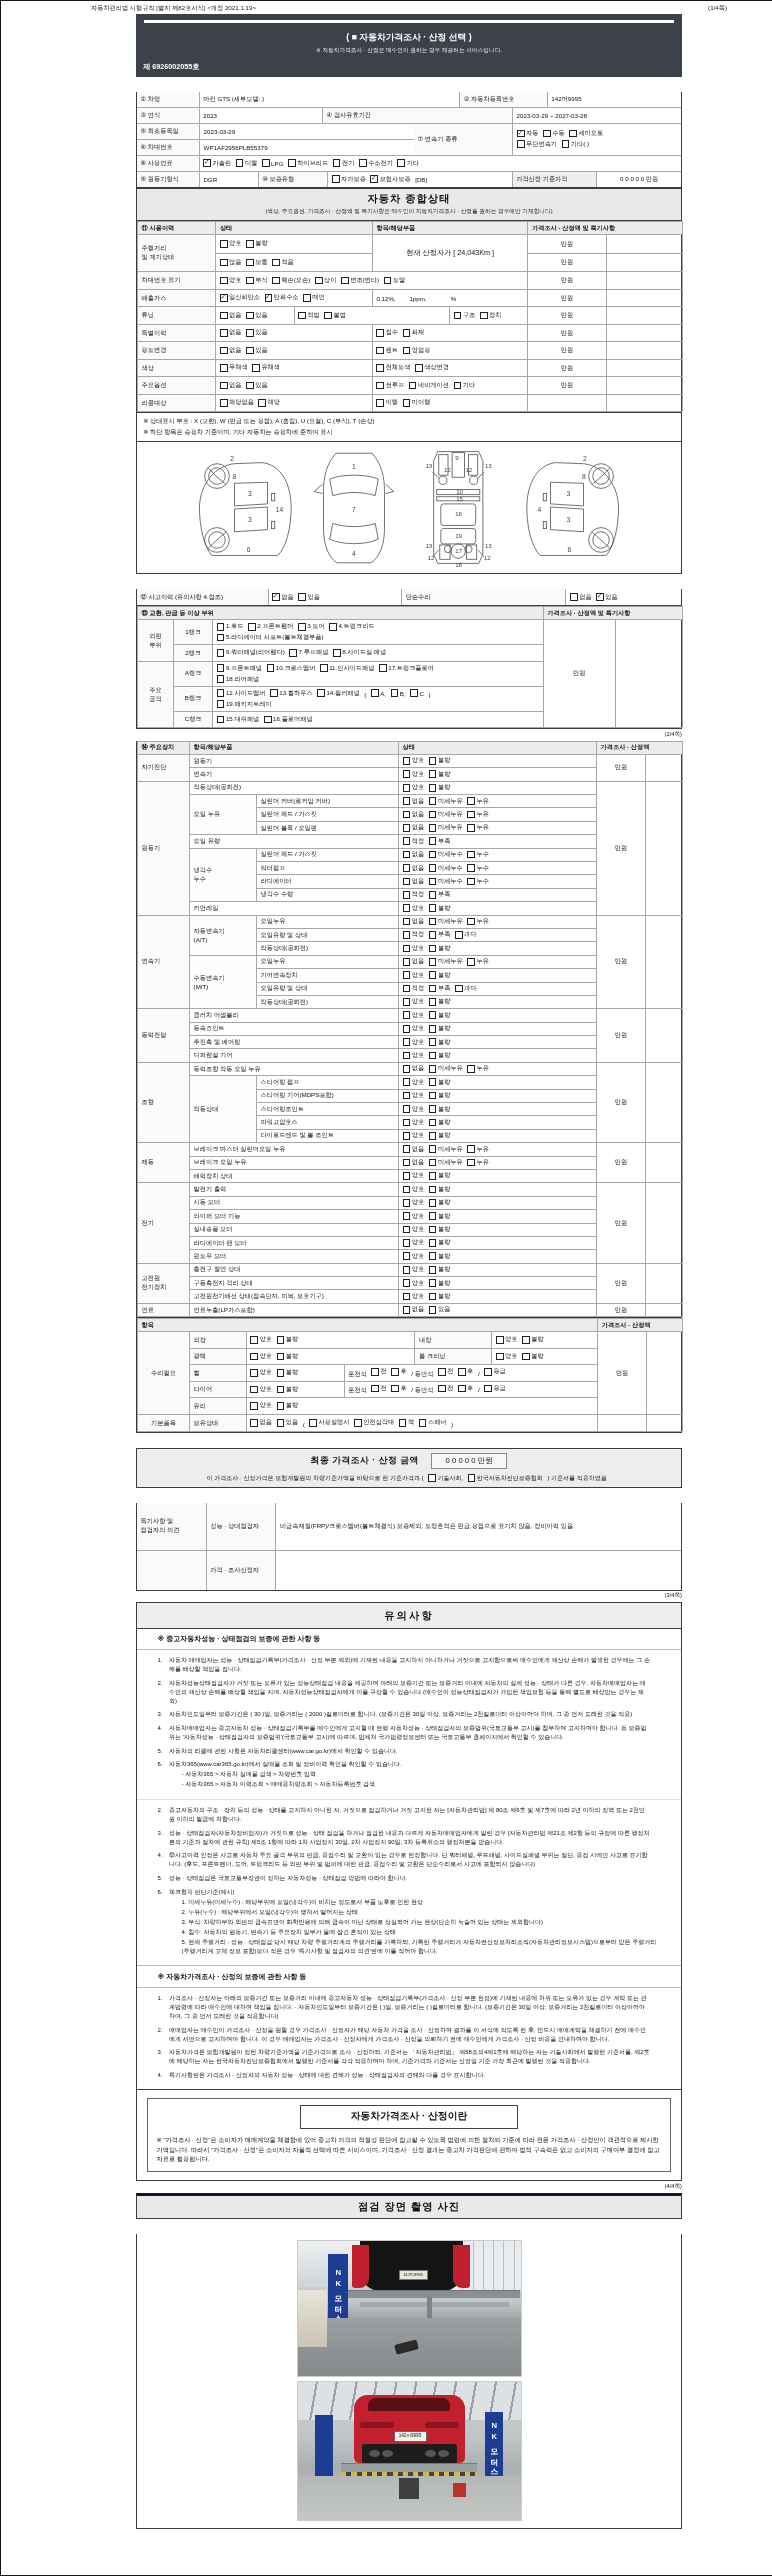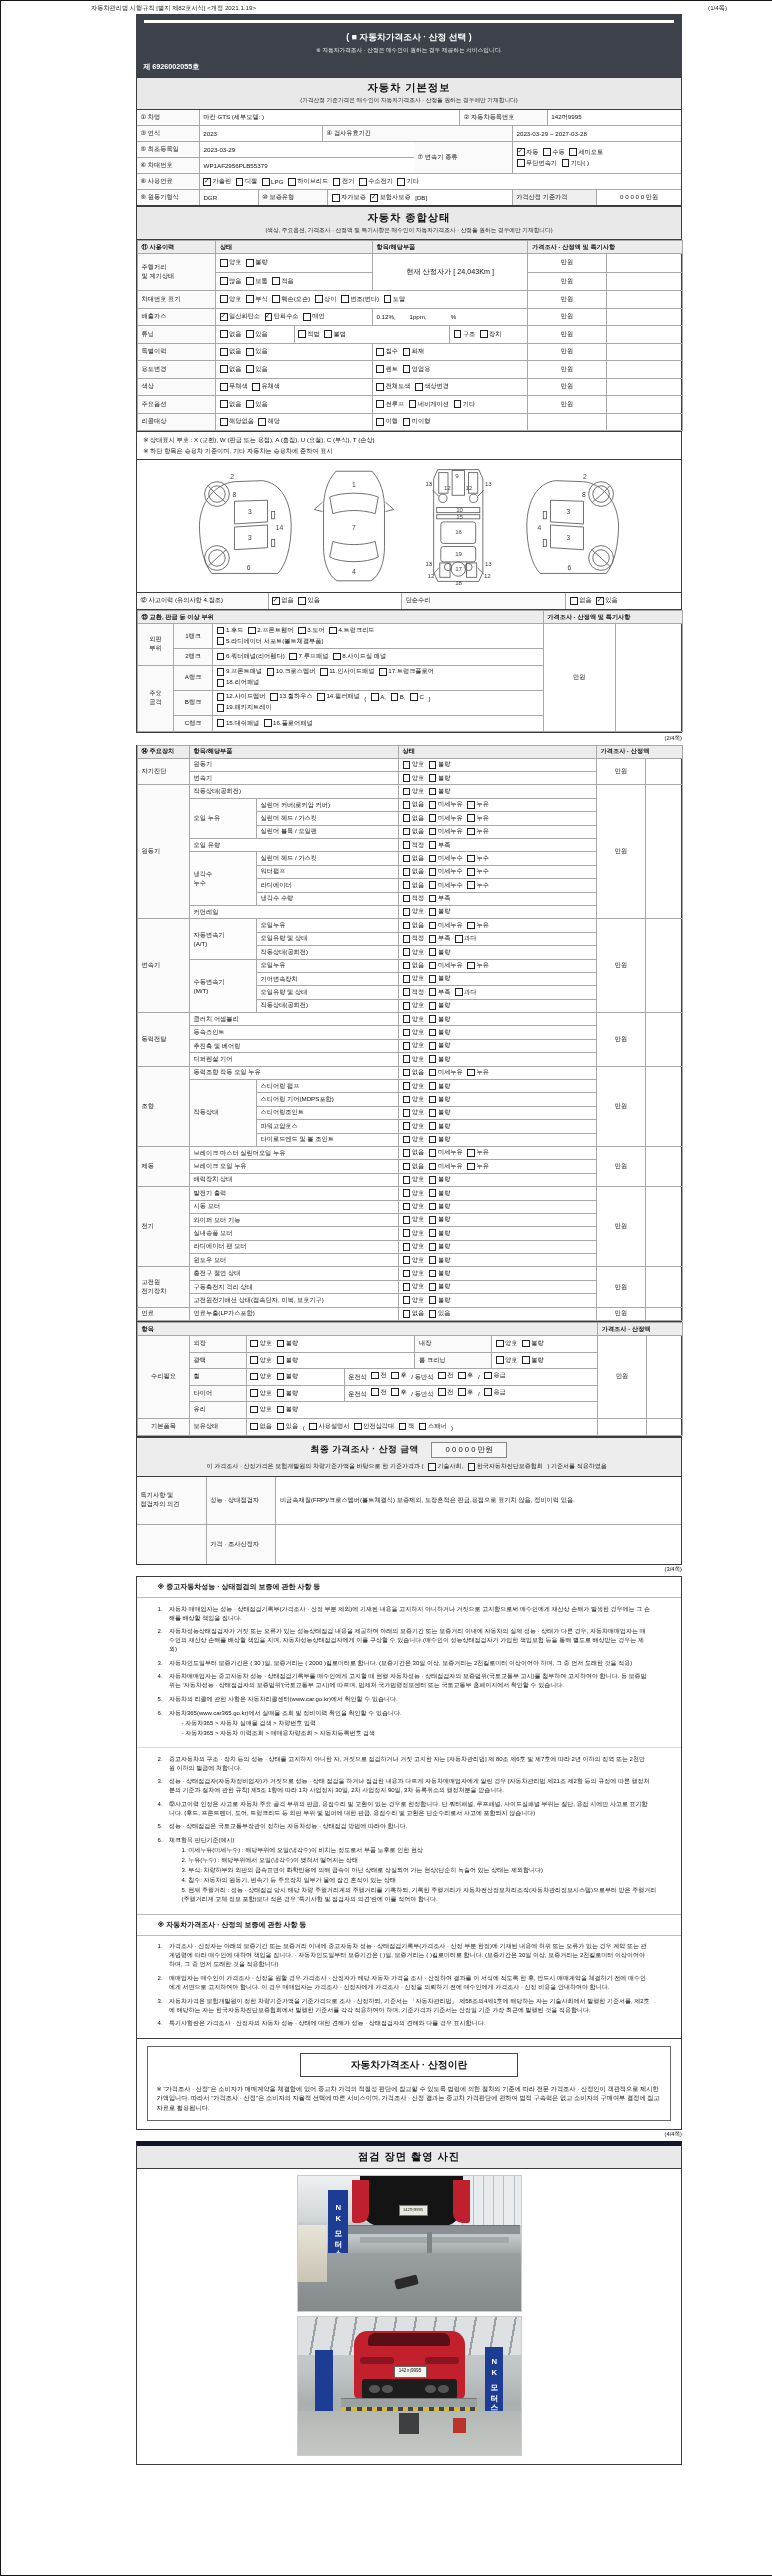--- a/index.html
+++ b/index.html
@@ -12,21 +12,21 @@
   .band .rule{height:2.6px;background:#fff;margin:1px 1px 9.3px;}
   .band .t1{text-align:center;font-size:15.5px;font-weight:bold;letter-spacing:0.5px;}
   .band .t2{text-align:center;font-size:8.8px;font-weight:bold;margin-top:4.1px;}
   .band .t3{text-align:center;font-size:5.7px;margin-top:3.1px;color:#eee;}
   .band .rno{font-size:7.2px;font-weight:bold;margin-top:7.2px;}
   
   .sec{background:#e9e9e9;border:1px solid #3c3c3c;border-bottom:0.5px solid #3c3c3c;text-align:center;padding:3.6px 2.1px 4.1px;}
   .sec .st{font-size:10.3px;font-weight:bold;letter-spacing:1px;}
   .sec .ss{font-size:5.7px;margin-top:2.1px;color:#222;}
   
-  .ftab{border:1px solid #3c3c3c;border-top:none;background:#fff;font-size:6.2px;}
+  .ftab{border:1px solid #3c3c3c;border-top:none;background:#fff;font-size:6.2px;margin-top:15px;}
   .fr{display:flex;border-bottom:0.5px solid #a8a8a8;}
   .fr:last-child{border-bottom:none;}
   .fc{border-right:0.5px solid #a8a8a8;padding:2.1px 3.6px;display:flex;align-items:center;box-sizing:border-box;min-height:15px;}
   .fc:last-child{border-right:none;}
   .lab{background:#fafafa;}
   .cent{justify-content:center;text-align:center;}
   
   .opt{display:inline-flex;align-items:center;margin-right:4.6px;white-space:nowrap;}
   .cb{display:inline-block;width:5.7px;height:5.7px;border:0.8px solid #222;background:#fff;margin-right:1.5px;position:relative;flex:0 0 auto;}
   .cb.on:after{content:"✓";position:absolute;left:-0.5px;top:-2.1px;font-size:6.7px;font-weight:bold;color:#111;}
@@ -81,24 +81,20 @@
 
   <div class="col">
 
     <div class="band">
       <div class="rule"></div>
       <div class="t2">( ■ 자동차가격조사 · 산정 선택 )</div>
       <div class="t3">※ 자동차가격조사 · 산정은 매수인이 원하는 경우 제공하는 서비스입니다.</div>
       <div class="rno">제 6926002055호</div>
     </div>
 
-    <div class="sec">
-      <div class="st">자동차 기본정보</div>
-      <div class="ss">(가격산정 기준가격은 매수인이 자동차가격조사 · 산정을 원하는 경우에만 기재합니다)</div>
-    </div>
     <div class="ftab">
       <div class="fr">
         <div class="fc lab" style="width:63px">① 차명</div>
         <div class="fc" style="width:262px">마칸 GTS (세부모델: )</div>
         <div class="fc lab" style="width:88px">② 자동차등록번호</div>
         <div class="fc" style="width:134px">142머9995</div>
       </div>
       <div class="fr">
         <div class="fc lab" style="width:63px">③ 연식</div>
         <div class="fc" style="width:124px">2023</div>
@@ -1359,20 +1355,21 @@
       </div>
       <div class="fr" style="height:39px">
         <div class="fc lab" style="width:70px"></div>
         <div class="fc lab" style="width:70px">가격 · 조사산정자</div>
         <div class="fc" style="width:407px"></div>
       </div>
     </div>
     <div class="pagemark">(3/4쪽)</div>
 
     <div class="nbox">
+      <div class="ntitle">유의사항</div>
       <div class="nhead">※ 중고자동차성능 · 상태점검의 보증에 관한 사항 등</div>
       <div class="nlist">
           <div class="n-item"><span class="n-no">1.</span><span class="n-tx">자동차 매매업자는 성능 · 상태점검기록부(가격조사 · 산정 부분 제외)에 기재된 내용을 고지하지 아니하거나 거짓으로 고지함으로써 매수인에게 재산상 손해가 발생한 경우에는 그 손해를 배상할 책임을 집니다.</span></div>
           <div class="n-item"><span class="n-no">2.</span><span class="n-tx">자동차성능상태점검자가 거짓 또는 오류가 있는 성능상태점검 내용을 제공하여 아래의 보증기간 또는 보증거리 이내에 자동차의 실제 성능 · 상태가 다른 경우, 자동차매매업자는 매수인의 재산상 손해를 배상할 책임을 지며, 자동차성능상태점검자에게 이를 구상할 수 있습니다.(매수인이 성능상태점검자가 가입한 책임보험 등을 통해 별도로 배상받는 경우는 제외)</span></div>
           <div class="n-item"><span class="n-no">3.</span><span class="n-tx">자동차인도일부터 보증기간은 ( 30 )일, 보증거리는 ( 2000 )킬로미터로 합니다. (보증기간은 30일 이상, 보증거리는 2천킬로미터 이상이어야 하며, 그 중 먼저 도래한 것을 적용)</span></div>
           <div class="n-item"><span class="n-no">4.</span><span class="n-tx">자동차매매업자는 중고자동차 성능 · 상태점검기록부를 매수인에게 고지할 때 현행 자동차성능 · 상태점검자의 보증범위(국토교통부 고시)를 첨부하여 고지하여야 합니다. 동 보증범위는 '자동차성능 · 상태점검자의 보증범위'(국토교통부 고시)에 따르며, 법제처 국가법령정보센터 또는 국토교통부 홈페이지에서 확인할 수 있습니다.</span></div>
           <div class="n-item"><span class="n-no">5.</span><span class="n-tx">자동차의 리콜에 관한 사항은 자동차리콜센터(www.car.go.kr)에서 확인할 수 있습니다.</span></div>
           <div class="n-item"><span class="n-no">6.</span><span class="n-tx">자동차365(www.car365.go.kr)에서 실매물 조회 및 정비이력 확인을 확인할 수 있습니다.</span><div class="n-sub">- 자동차365 &gt; 자동차 실매물 검색 &gt; 차량번호 입력</div><div class="n-sub">- 자동차365 &gt; 자동차 이력조회 &gt; 매매용차량조회 &gt; 자동차등록번호 검색</div></div>
         </div>
       <div class="nlist" style="border-top:0.5px solid #ddd;">
@@ -1392,21 +1389,21 @@
     </div>
 
     <div class="pibox">
       <div class="inner">
         <div class="pib-title">자동차가격조사 · 산정이란</div>
         <div class="pib-text">※ "가격조사 · 산정"은 소비자가 매매계약을 체결함에 있어 중고차 가격의 적절성 판단에 참고할 수 있도록 법령에 의한 절차와 기준에 따라 전문 가격조사 · 산정인이 객관적으로 제시한 가액입니다. 따라서 "가격조사 · 산정"은 소비자의 자율적 선택에 따른 서비스이며, 가격조사 · 산정 결과는 중고차 가격판단에 관하여 법적 구속력은 없고 소비자의 구매여부 결정에 참고자료로 활용됩니다.</div>
       </div>
     </div>
     <div class="pagemark">(4/4쪽)</div>
 
-    <div class="sec" style="border-top:5px solid #0f172a">
+    <div class="sec" style="border-top:3px solid #0f172a">
       <div class="st">점검 장면 촬영 사진</div>
     </div>
     <div class="ftab" style="padding:2.1px 0 3.1px;">
 
       <div class="photo ph1">
         <div style="position:absolute;inset:0;background:linear-gradient(#d8dcde 0%,#c2c7ca 45%,#9aa0a2 60%,#8d9294 100%);"></div>
         <div style="position:absolute;left:0;top:0;width:223px;height:46px;background:linear-gradient(#eef1f2,#cfd4d6);"></div>
         <div style="position:absolute;left:155px;top:0;width:68px;height:49px;background:repeating-linear-gradient(90deg,#e8ecee 0 9.3px,#b9bfc2 9.3px 10.3px);"></div>
         <div style="position:absolute;left:62px;top:-7.2px;width:103px;height:57px;background:#141414;border-radius:0 0 20.6px 20.6px;"></div>
         <div style="position:absolute;left:54px;top:4.1px;width:17.5px;height:43px;background:#c01f2e;border-radius:0 0 9.3px 3.1px;"></div>

